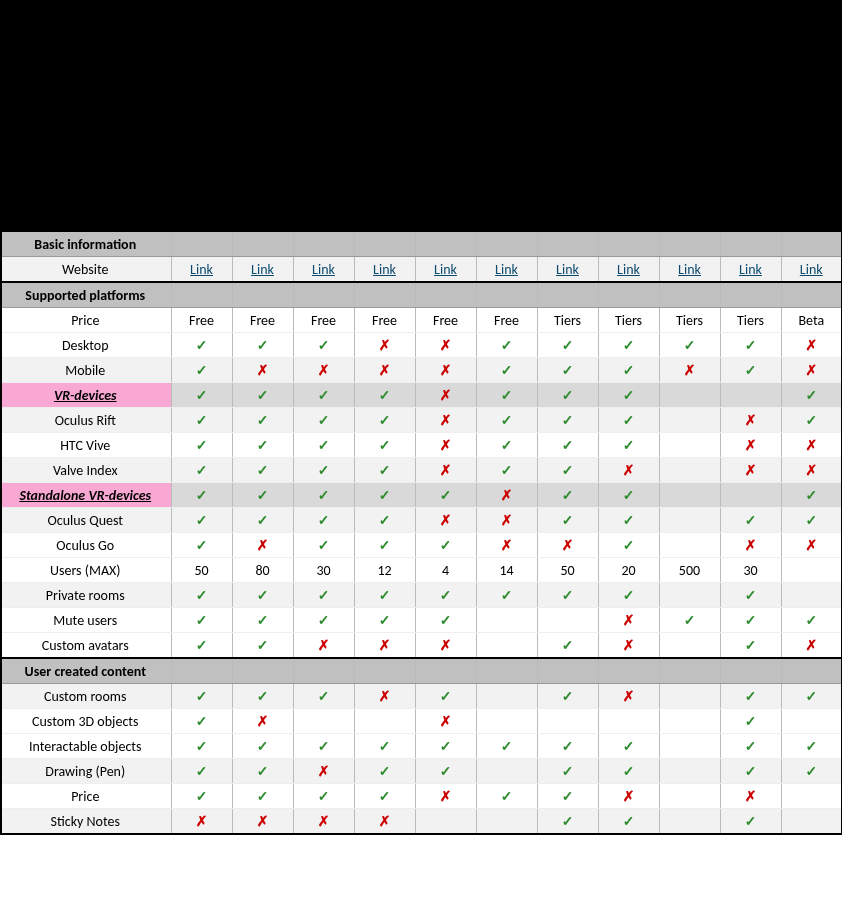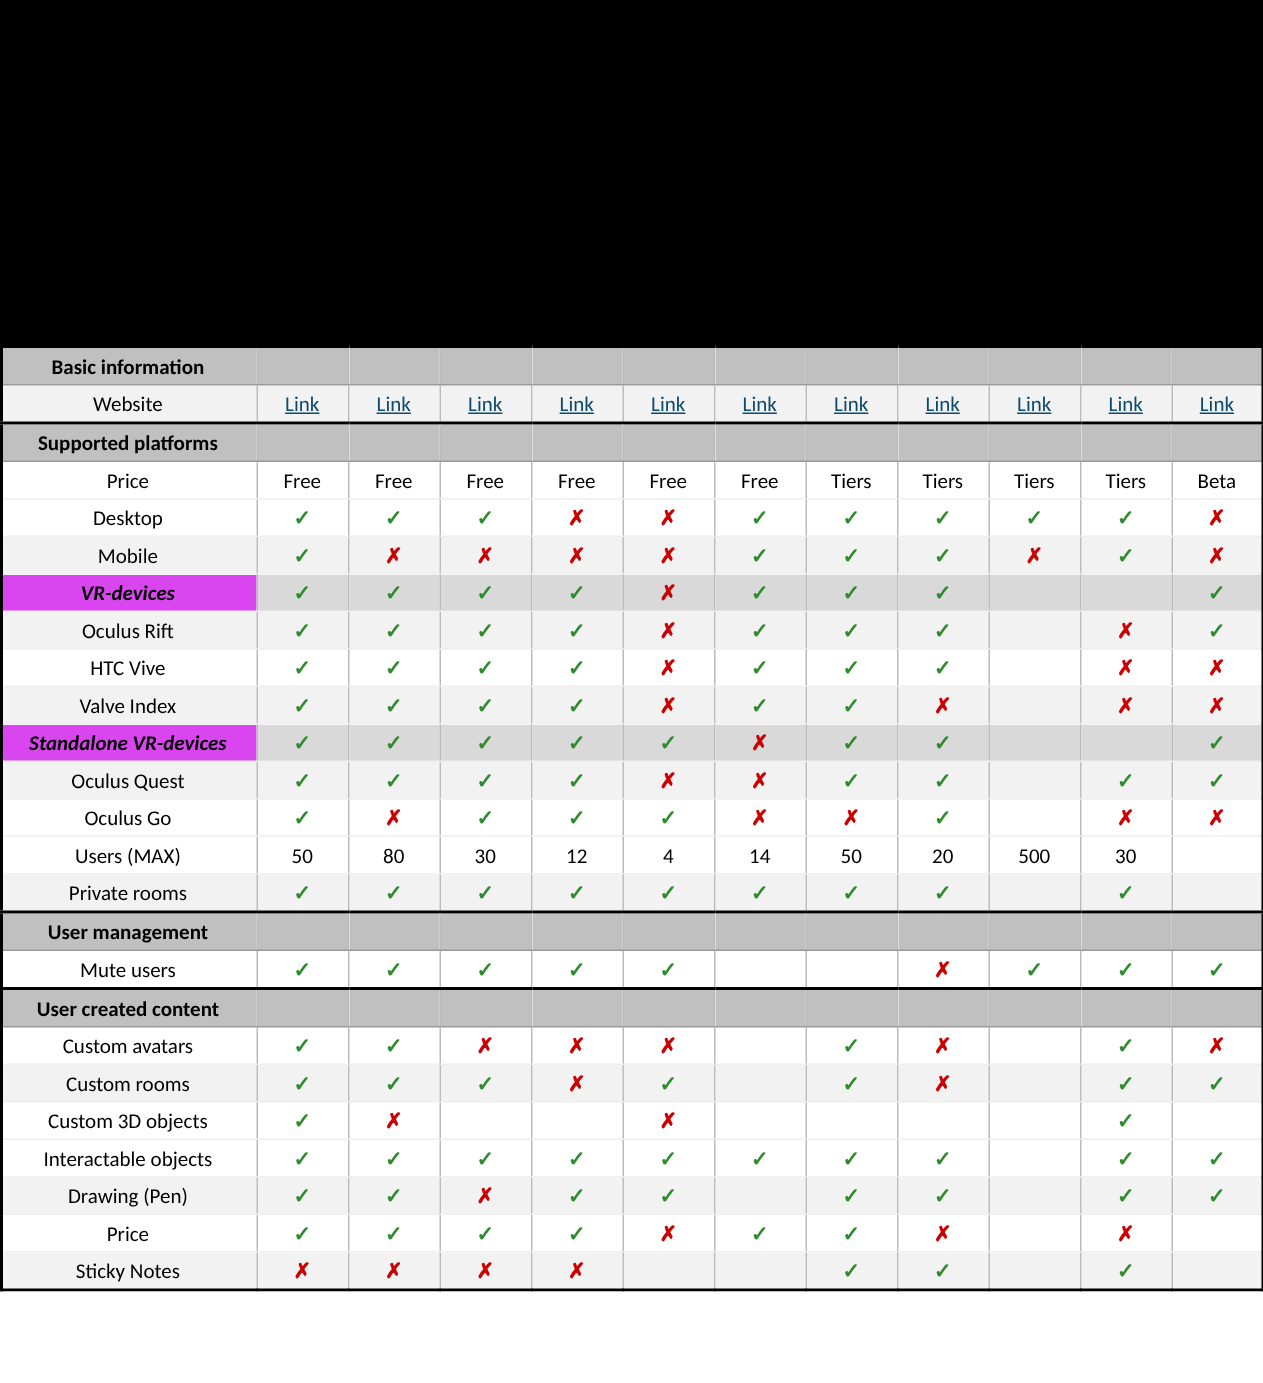--- a/index.html
+++ b/index.html
@@ -29,24 +29,25 @@
     padding-right: 8px;
   }
   .section-header {
     background: #c0c0c0;
     font-weight: bold;
     text-align: right;
     border-top: 2px solid #000;
     border-bottom: 1px solid #999;
   }
   .sub-section {
-    background: #d946ef;
+    background: #f9a8d4;
     font-style: italic;
     font-weight: bold;
     text-align: right;
+    text-decoration: underline;
   }
   .sub-section-cell {
     background: #d9d9d9;
   }
   .row-alt td {
     background: #f2f2f2;
   }
   .check { color: #2e8b2e; font-weight: bold; }
   .cross { color: #cc0000; font-weight: bold; }
   a.link {
@@ -286,74 +287,60 @@
         <td><span class="check">✓</span></td>
         <td><span class="check">✓</span></td>
         <td><span class="check">✓</span></td>
         <td><span class="check">✓</span></td>
         <td><span class="check">✓</span></td>
         <td></td>
         <td><span class="check">✓</span></td>
         <td></td>
       </tr>
       <tr>
-        <td class="section-header label">User management</td>
-        <td class="section-header"></td>
-        <td class="section-header"></td>
-        <td class="section-header"></td>
-        <td class="section-header"></td>
-        <td class="section-header"></td>
-        <td class="section-header"></td>
-        <td class="section-header"></td>
-        <td class="section-header"></td>
-        <td class="section-header"></td>
-        <td class="section-header"></td>
-        <td class="section-header"></td>
-      </tr>
-      <tr>
         <td class="label">Mute users</td>
         <td><span class="check">✓</span></td>
         <td><span class="check">✓</span></td>
         <td><span class="check">✓</span></td>
         <td><span class="check">✓</span></td>
         <td><span class="check">✓</span></td>
         <td></td>
         <td></td>
         <td><span class="cross">✗</span></td>
         <td><span class="check">✓</span></td>
         <td><span class="check">✓</span></td>
         <td><span class="check">✓</span></td>
       </tr>
       <tr>
+        <td class="label">Custom avatars</td>
+        <td><span class="check">✓</span></td>
+        <td><span class="check">✓</span></td>
+        <td><span class="cross">✗</span></td>
+        <td><span class="cross">✗</span></td>
+        <td><span class="cross">✗</span></td>
+        <td></td>
+        <td><span class="check">✓</span></td>
+        <td><span class="cross">✗</span></td>
+        <td></td>
+        <td><span class="check">✓</span></td>
+        <td><span class="cross">✗</span></td>
+      </tr>
+      <tr>
         <td class="section-header label">User created content</td>
         <td class="section-header"></td>
         <td class="section-header"></td>
         <td class="section-header"></td>
         <td class="section-header"></td>
         <td class="section-header"></td>
         <td class="section-header"></td>
         <td class="section-header"></td>
         <td class="section-header"></td>
         <td class="section-header"></td>
         <td class="section-header"></td>
         <td class="section-header"></td>
-      </tr>
-      <tr>
-        <td class="label">Custom avatars</td>
-        <td><span class="check">✓</span></td>
-        <td><span class="check">✓</span></td>
-        <td><span class="cross">✗</span></td>
-        <td><span class="cross">✗</span></td>
-        <td><span class="cross">✗</span></td>
-        <td></td>
-        <td><span class="check">✓</span></td>
-        <td><span class="cross">✗</span></td>
-        <td></td>
-        <td><span class="check">✓</span></td>
-        <td><span class="cross">✗</span></td>
       </tr>
       <tr class="row-alt">
         <td class="label">Custom rooms</td>
         <td><span class="check">✓</span></td>
         <td><span class="check">✓</span></td>
         <td><span class="check">✓</span></td>
         <td><span class="cross">✗</span></td>
         <td><span class="check">✓</span></td>
         <td></td>
         <td><span class="check">✓</span></td>

